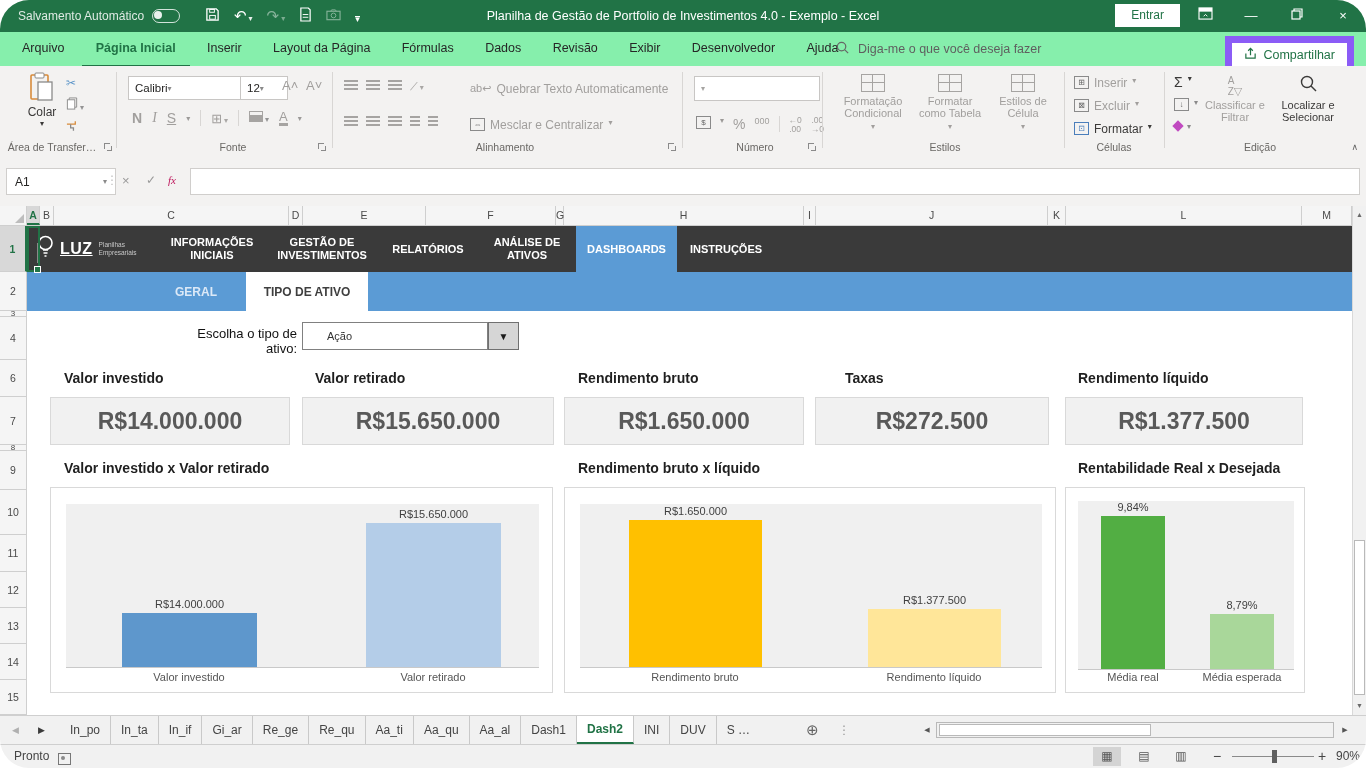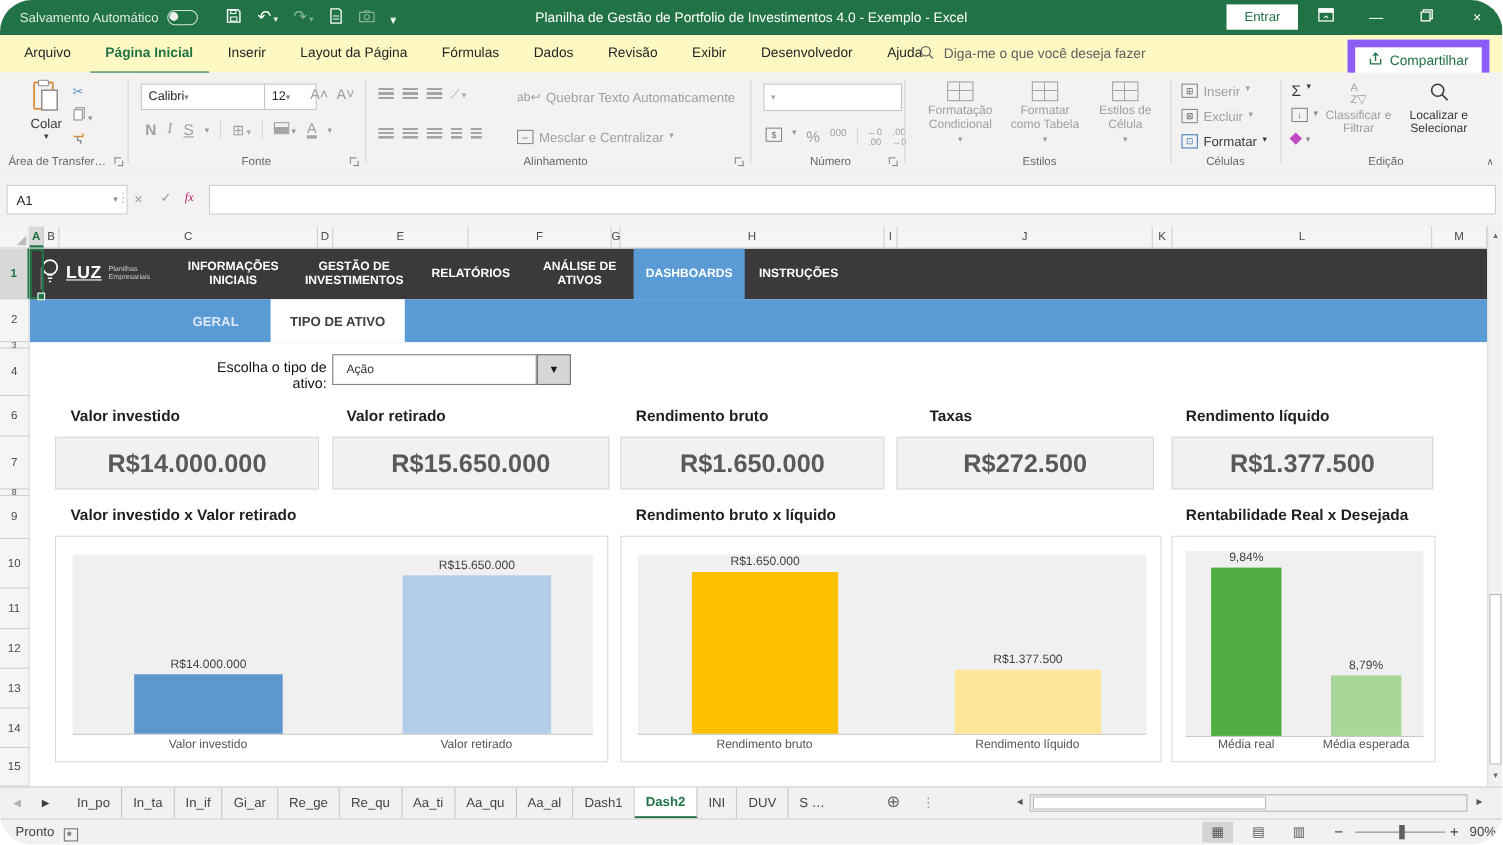--- a/index.html
+++ b/index.html
@@ -12,21 +12,21 @@
   .toggle{display:inline-block;width:26px;height:12px;border:1px solid rgba(255,255,255,.8);border-radius:7px;position:relative;vertical-align:middle;}
   .toggle i{position:absolute;left:1px;top:1px;width:8px;height:8px;border-radius:50%;background:rgba(255,255,255,.9);}
   .qat{position:absolute;top:0;height:32px;display:flex;align-items:center;gap:14px;color:#fff;}
   .qat .g{font-size:15px;line-height:32px;}
   .dim{opacity:.45;}
   .ddw{font-size:8px;margin-left:2px;opacity:.9;}
   #win-title{position:absolute;left:350px;right:350px;top:0;height:32px;line-height:32px;text-align:center;font-size:12.5px;color:#fff;white-space:nowrap;}
   #entrar{position:absolute;right:186px;top:4px;height:23px;line-height:23px;padding:0 16px;background:#fff;color:#217346;font-size:12px;cursor:default;}
   .winctl{position:absolute;top:0;height:32px;width:46px;text-align:center;line-height:32px;color:#fff;font-size:13px;}
   
-  #menubar{position:absolute;left:0;top:32px;width:1366px;height:34px;background:#fef9c3;}
+  #menubar{position:absolute;left:0;top:32px;width:1366px;height:34px;background:#86efac;}
   .mtab{position:relative;display:inline-block;padding:0 14px;line-height:33px;font-size:12.5px;color:#262626;}
   .mtab.active{color:#217346;font-weight:bold;border-bottom:3px solid #217346;}
   #tellme{position:absolute;left:835px;top:0;height:34px;display:flex;align-items:center;gap:8px;color:#5f5f5f;font-size:12.5px;}
   #share-btn{position:absolute;right:12px;top:4px;height:24px;display:flex;align-items:center;gap:6px;padding:0 12px;border:7px solid #8b5cf6;background:#fff;color:#217346;font-size:12.5px;justify-content:space-between;}
   
   #ribbon{position:absolute;left:0;top:66px;width:1366px;height:90px;background:#f3f2f1;border-bottom:1px solid #d8d6d4;}
   .vsep{position:absolute;top:6px;bottom:8px;width:1px;background:#d8d6d4;}
   .grp{position:absolute;bottom:3px;font-size:10.5px;color:#6a6865;text-align:center;white-space:nowrap;}
   .dlg{position:absolute;bottom:4px;width:9px;height:9px;}
   .dlg:after{content:"";position:absolute;right:1px;bottom:1px;width:4px;height:4px;border:solid #8a8a8a;border-width:0 1.5px 1.5px 0;}
@@ -410,21 +410,21 @@
     <div id="bluebar">
       <div class="subtab" style="left:119px;width:100px;color:#dce9f7;">GERAL</div>
       <div class="subtab" style="left:219px;width:122px;background:#fff;color:#3f3f3f;">TIPO DE ATIVO</div>
     </div>
 
     <div id="a1sel">
         <i></i>
       </div>
 
     <div class="abs" style="left:138px;top:100px;width:132px;text-align:right;font-size:13px;color:#111;">Escolha o tipo de ativo:</div>
-    <div class="abs" style="left:275px;top:96px;width:186px;height:28px;background:#fff;border:1px solid #808080;box-sizing:border-box;display:flex;align-items:center;padding-left:12px;font-size:11px;color:#333;">
+    <div class="abs" style="left:275px;top:96px;width:186px;height:28px;background:#fff;border:1px solid #808080;box-sizing:border-box;display:flex;align-items:center;padding-left:24px;font-size:11px;color:#333;">
       <span>Ação</span>
     </div>
     <div class="abs" style="left:461px;top:96px;width:31px;height:28px;background:#d6d6d6;border:1px solid #707070;box-sizing:border-box;display:flex;align-items:center;justify-content:center;">
       <span style="font-size:10px;color:#1a1a1a;">▼</span>
     </div>
 
     <span class="kpi-label" style="left:37px;top:144px;">Valor investido</span>
     <span class="kpi-label" style="left:288px;top:144px;">Valor retirado</span>
     <span class="kpi-label" style="left:551px;top:144px;">Rendimento bruto</span>
     <span class="kpi-label" style="left:818px;top:144px;">Taxas</span>

